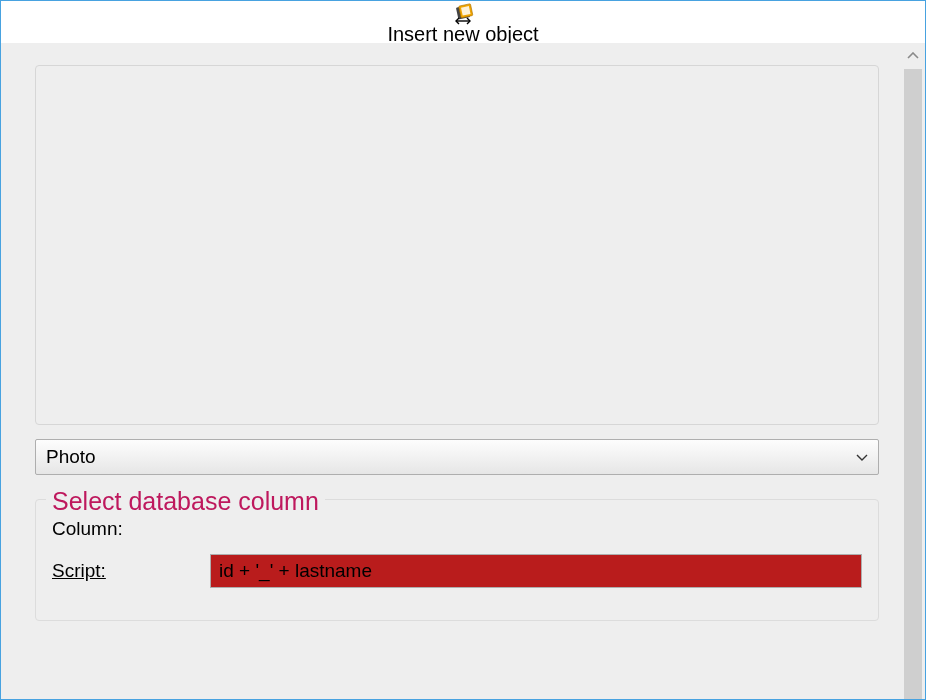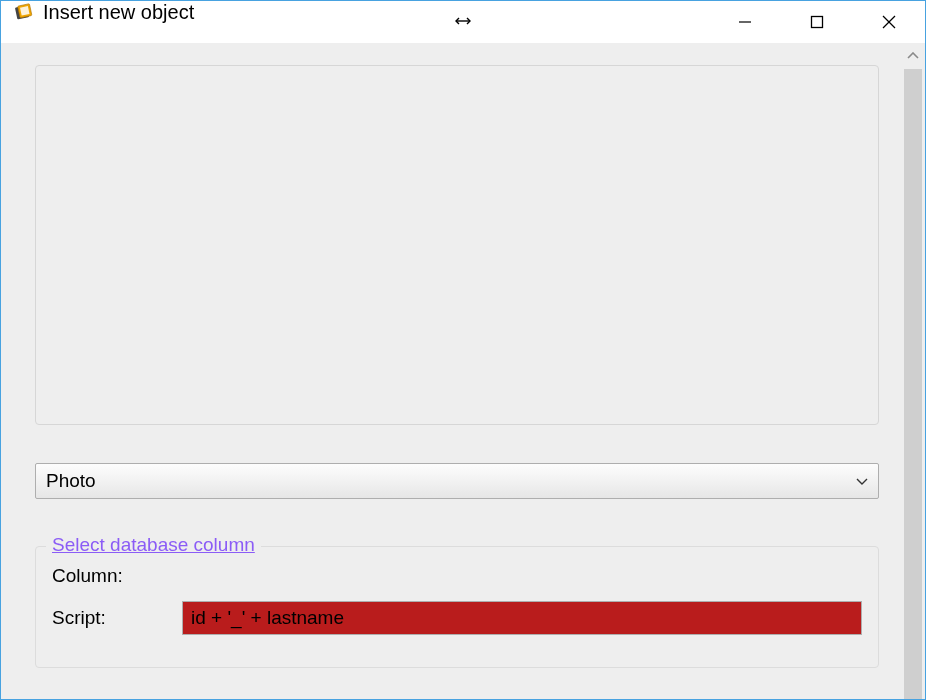--- a/index.html
+++ b/index.html
@@ -16,22 +16,24 @@
     height: 700px;
     border: 1px solid #47a2e0;
     background: #fff;
     display: flex;
     flex-direction: column;
   }
   
   .titlebar {
     height: 42px;
     display: flex;
+    align-items: center;
     background: #fff;
     position: relative;
+    flex-direction: column;
   }
   .titlebar .app-icon {
     margin-left: 12px;
     margin-right: 8px;
     width: 22px;
     height: 22px;
     display: flex;
     align-items: center;
     justify-content: center;
   }
@@ -69,21 +71,20 @@
     display: flex;
     background: #eeeeee;
     position: relative;
   }
   .content {
     flex: 1;
     padding: 22px 22px 31px 34px;
     display: flex;
     flex-direction: column;
     gap: 14px;
-    justify-content: space-between;
   }
   .preview-box {
     width: 100%;
     height: 360px;
     background: #eeeeee;
     border: 1px solid #d6d6d6;
     border-radius: 4px;
   }
 
   
@@ -113,31 +114,30 @@
     padding: 18px 16px 16px 16px;
     position: relative;
     margin-top: 10px;
   }
   .fieldset .legend {
     position: absolute;
     top: -13px;
     left: 10px;
     background: #eeeeee;
     padding: 0 6px;
-    font-size: 19px;
-    color: #8b5cf6;
-    text-decoration: underline;
+    font-size: 25px;
+    color: #be185d;
   }
   .form-row {
     display: flex;
     align-items: center;
     margin-bottom: 14px;
-    gap: 0;
-  }
-  .form-row:last-child { margin-bottom: 16px; }
+    gap: 28px;
+  }
+  .form-row:last-child { margin-bottom: 16px; text-decoration: underline; }
   .form-label {
     width: 130px;
     font-size: 19px;
     color: #000;
   }
   .form-control-wrap {
     flex: 1;
   }
   .dropdown.inner {
     height: 34px;

